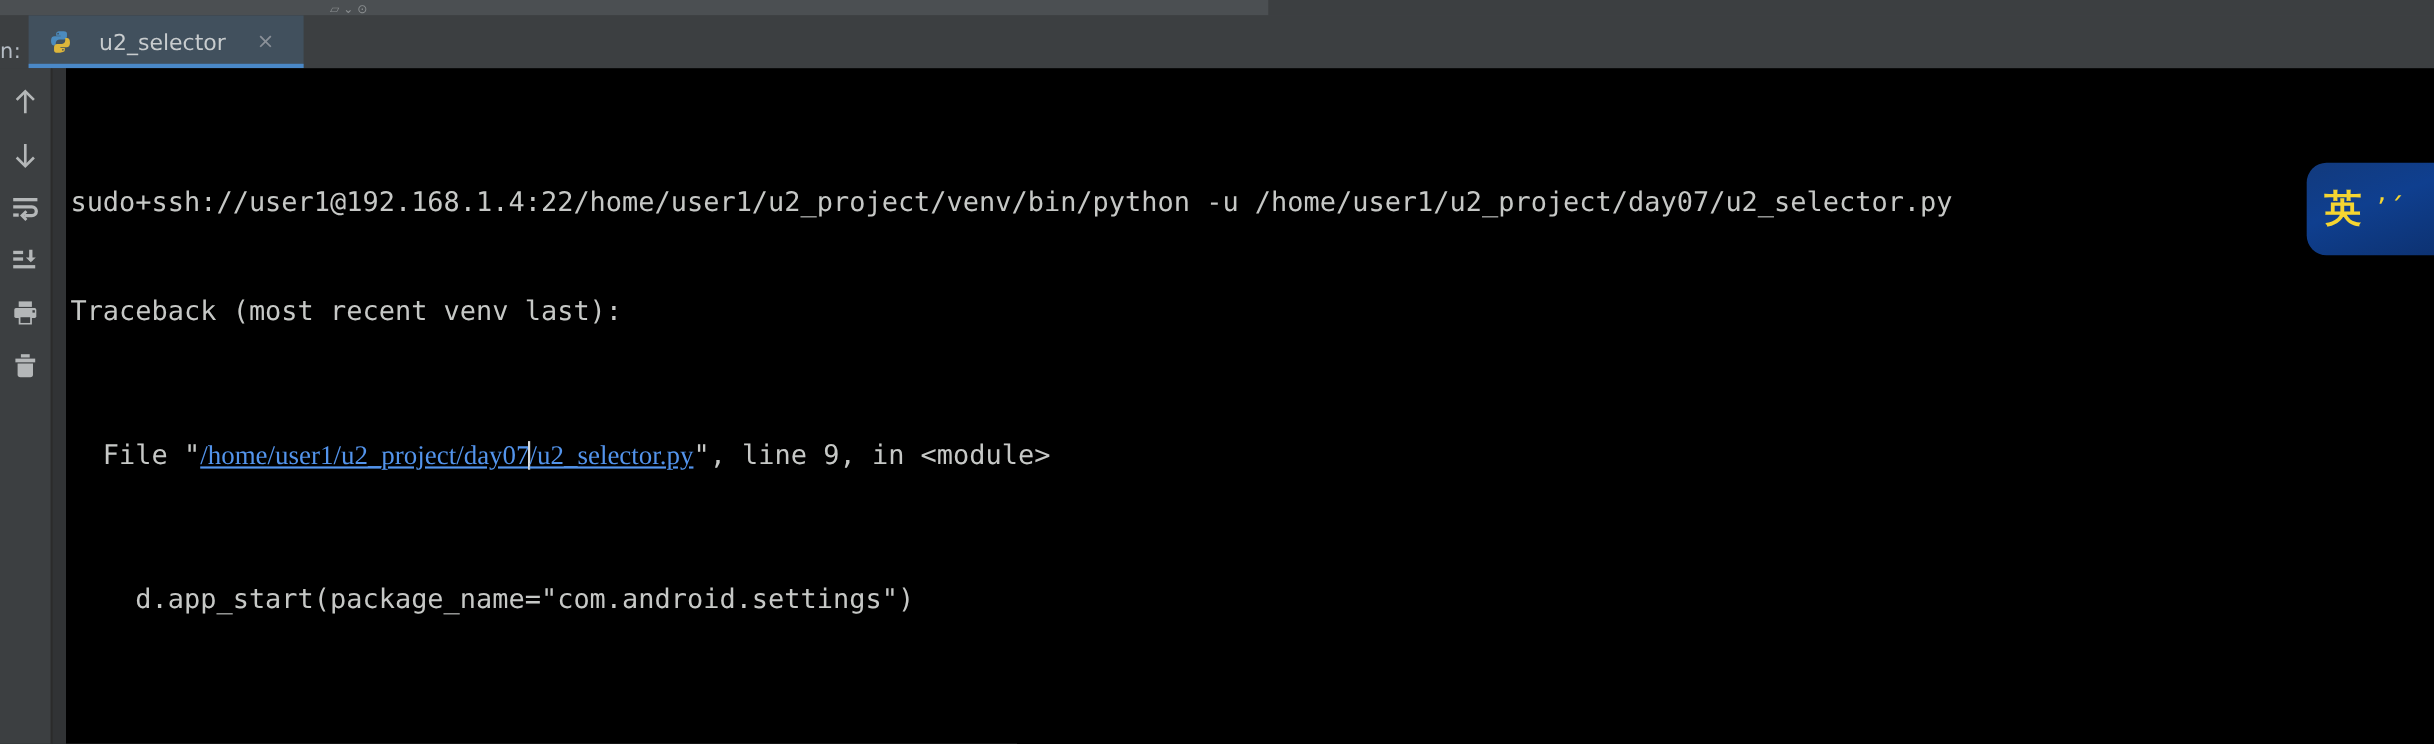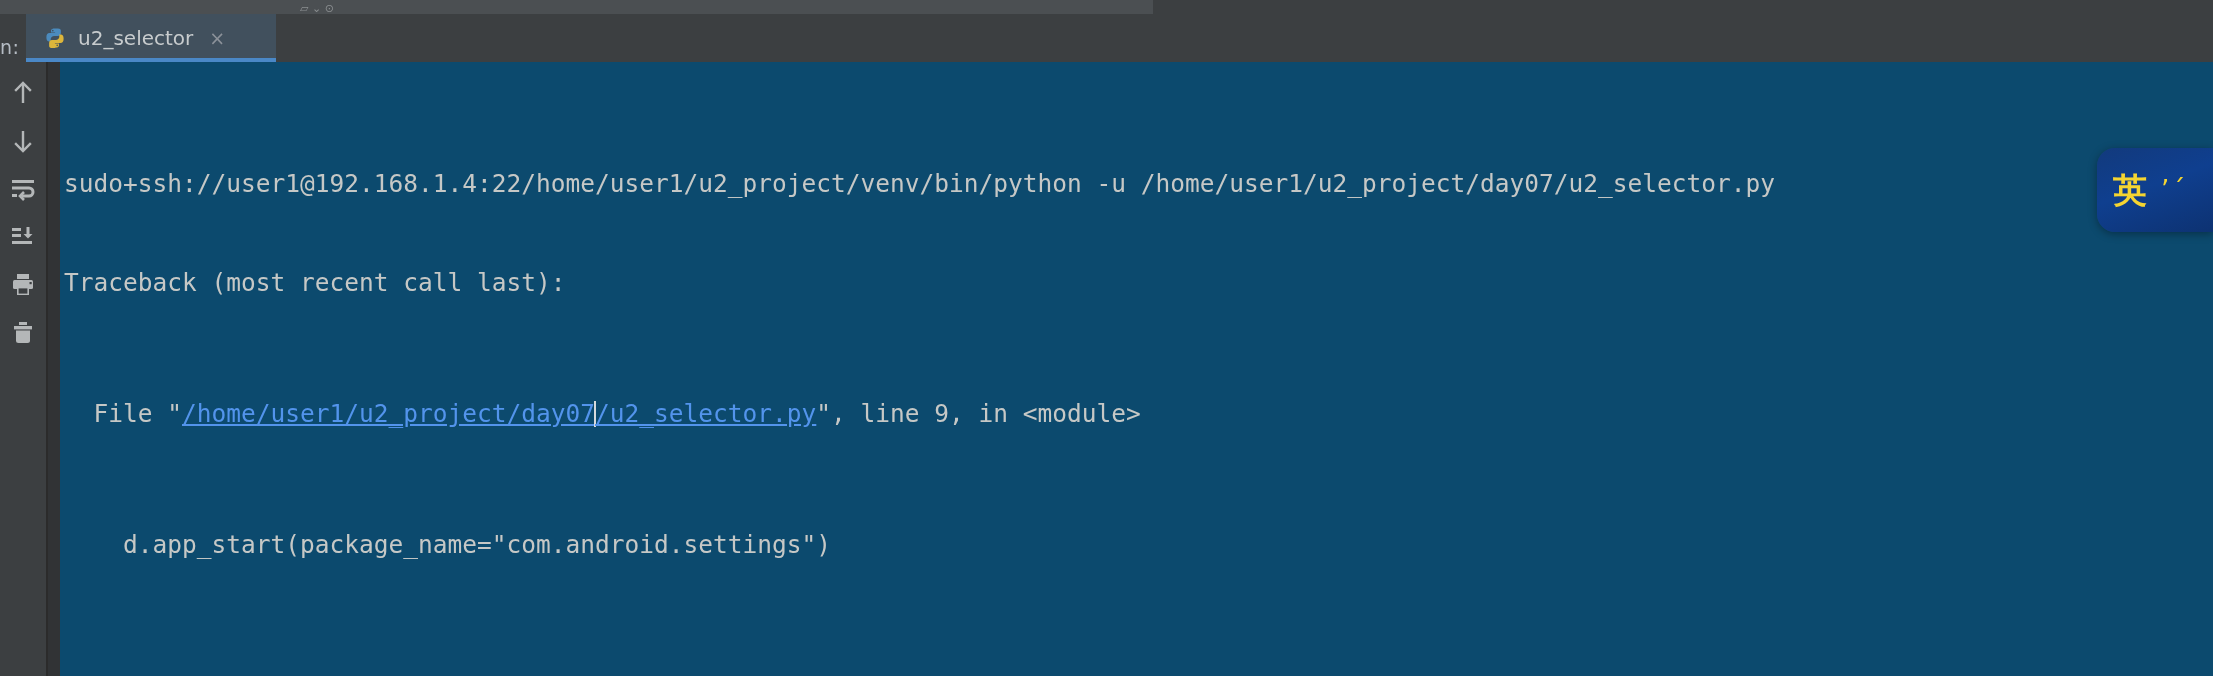--- a/index.html
+++ b/index.html
@@ -34,21 +34,21 @@
   #tabbar-left-label {
     position: absolute; left: 0px; top: 22px;
     font-family: "DejaVu Sans", sans-serif;
     font-size: 19px; color: #b5bcc4; letter-spacing: .5px;
   }
   #run-tab {
     position: absolute; left: 26px; top: 14px;
     width: 250px; height: 48px;
     background: #41505d;
     display: flex; align-items: center;
-    padding-left: 18px; gap: 12px;
+    padding-left: 18px; gap: 24px;
   }
   #run-tab-underline {
     position: absolute; left: 26px; top: 58px; width: 250px; height: 4px;
     background: #4a88c7;
   }
   .py-icon { width: 22px; height: 22px; position: relative; flex: none; }
   #run-tab-label {
     font-family: "DejaVu Sans", sans-serif;
     font-size: 20px; color: #c8ccce; white-space: nowrap;
   }
@@ -78,38 +78,39 @@
   }
   #divider2 {
     position: absolute; left: 48px; top: 62px; width: 12px; height: 614px;
     background: #313335;
   }
 
   
   #console {
     position: absolute; left: 60px; top: 62px;
     width: 2153px; height: 614px;
-    background: #0c4a6e;
+    background: #000000;
     overflow: hidden;
   }
   #console-text {
     position: absolute; left: 4px; top: 8px;
     font-family: "DejaVu Sans Mono", monospace;
     font-size: 24.5px;
     line-height: 32.8px;
     color: #c6c8c6;
     white-space: pre;
     letter-spacing: 0px;
   }
   .ln { display: block; height: 32.8px; }
   .link {
     color: #5394ec;
     text-decoration: underline;
     text-decoration-color: #5394ec;
     cursor: pointer;
+    font-family: Liberation Serif, serif;
   }
   .caret {
     display: inline-block; width: 0; border-left: 2px solid #d7dadc;
     height: 26px; vertical-align: -5px; margin: 0 -1px;
   }
 
   
   #ime-badge {
     position: absolute; left: 2097px; top: 148px;
     width: 116px; height: 84px;
@@ -207,21 +208,21 @@
   </div>
 </div>
 
 <div id="divider"></div>
 <div id="divider2"></div>
 
 <div id="console">
   <div id="console-text">
 
     <span class="ln">sudo+ssh://user1@192.168.1.4:22/home/user1/u2_project/venv/bin/python -u /home/user1/u2_project/day07/u2_selector.py</span>
-    <span class="ln">Traceback (most recent call last):</span>
+    <span class="ln">Traceback (most recent venv last):</span>
 
     <span class="ln"><span>  File "</span><span class="link">/home/user1/u2_project/day07</span><span class="caret"></span><span class="link">/u2_selector.py</span><span>", line 9, in &lt;module&gt;</span></span>
 
     <span class="ln">    d.app_start(package_name="com.android.settings")</span>
     
     
     
     
     
     

